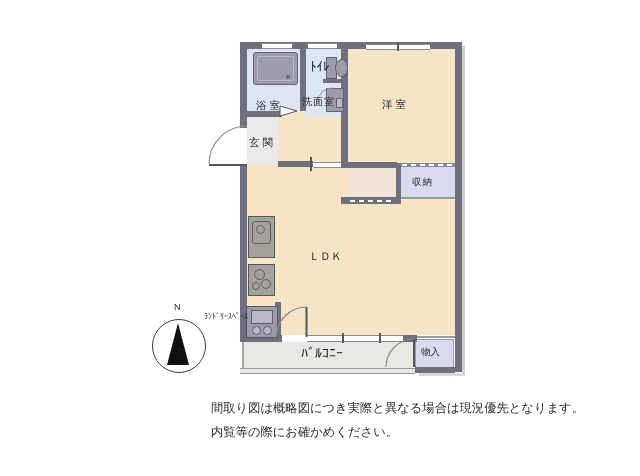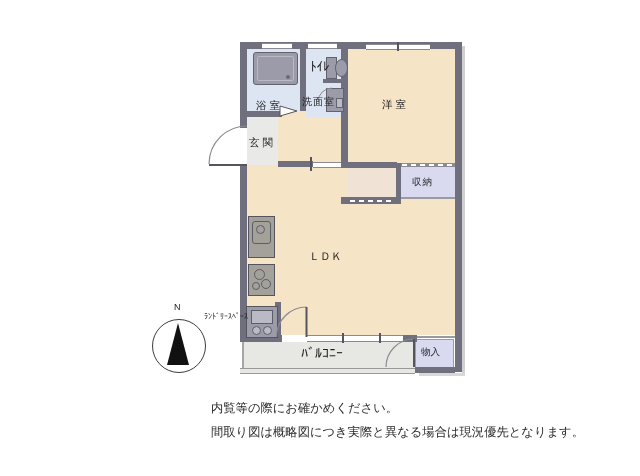--- a/index.html
+++ b/index.html
@@ -109,17 +109,17 @@
   <span class="lbl" style="left:301px;top:346px;font-size:14px;">ﾊﾞﾙｺﾆｰ</span>
   <span class="lbl" style="left:421px;top:347px;font-size:9.5px;">物入</span>
 
   <div class="abs" style="left:148px;top:303px;width:62px;height:72px;">
     <span class="lbl" style="left:26px;top:0px;font-size:9px;color:#222;">N</span>
     <div class="abs" style="left:4px;top:16px;width:52px;height:52px;border:1.5px solid #3c3c3c;border-radius:50%;"></div>
     <div class="abs" style="left:19px;top:20px;width:0;height:0;border-left:11px solid transparent;border-right:11px solid transparent;border-bottom:42px solid #111;"></div>
   </div>
 
   <div class="abs" style="left:211px;top:397px;font-size:12.3px;line-height:23.5px;color:#2a2a2a;">
+    <div>間取り図は概略図につき実際と異なる場合は現況優先となります。</div>
     <div>内覧等の際にお確かめください。</div>
-    <div>間取り図は概略図につき実際と異なる場合は現況優先となります。</div>
   </div>
 
 </div>
 
 </body></html>

